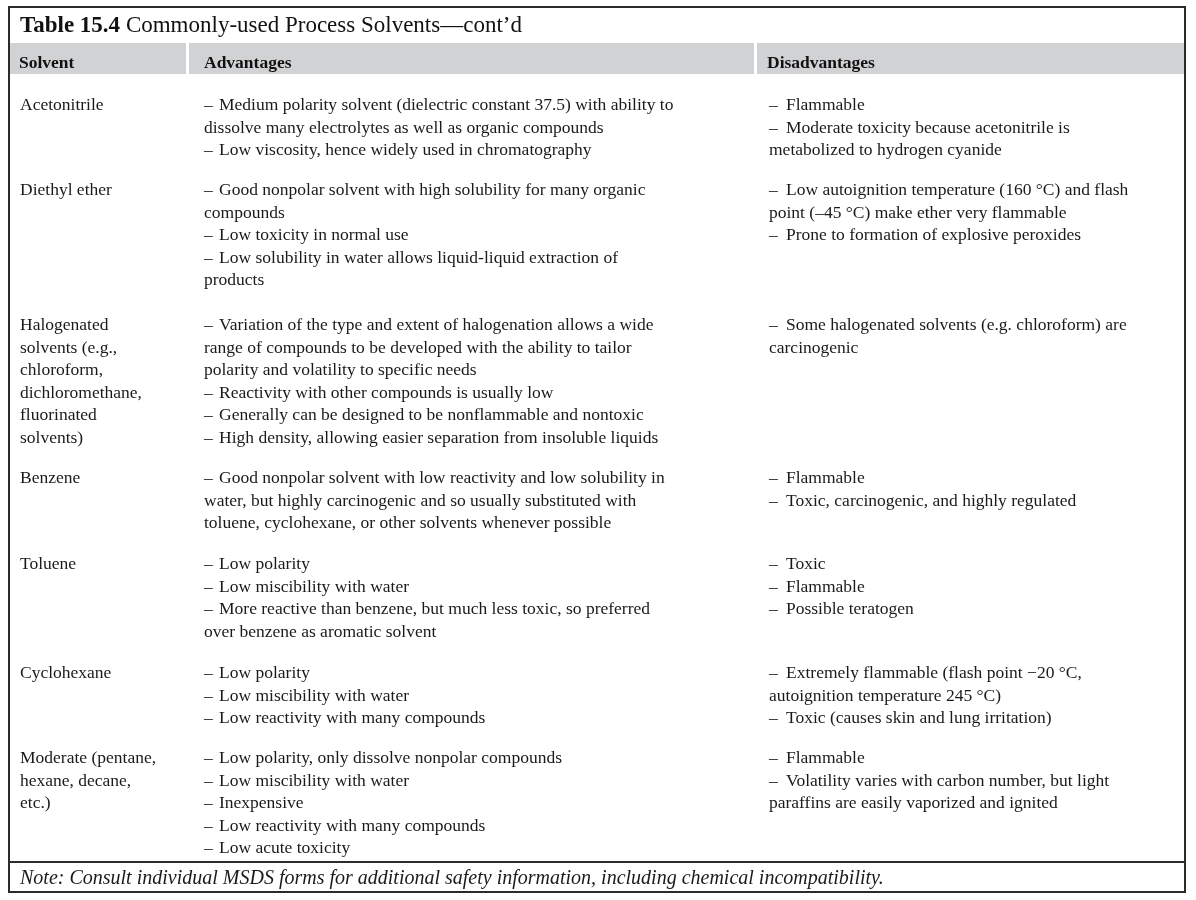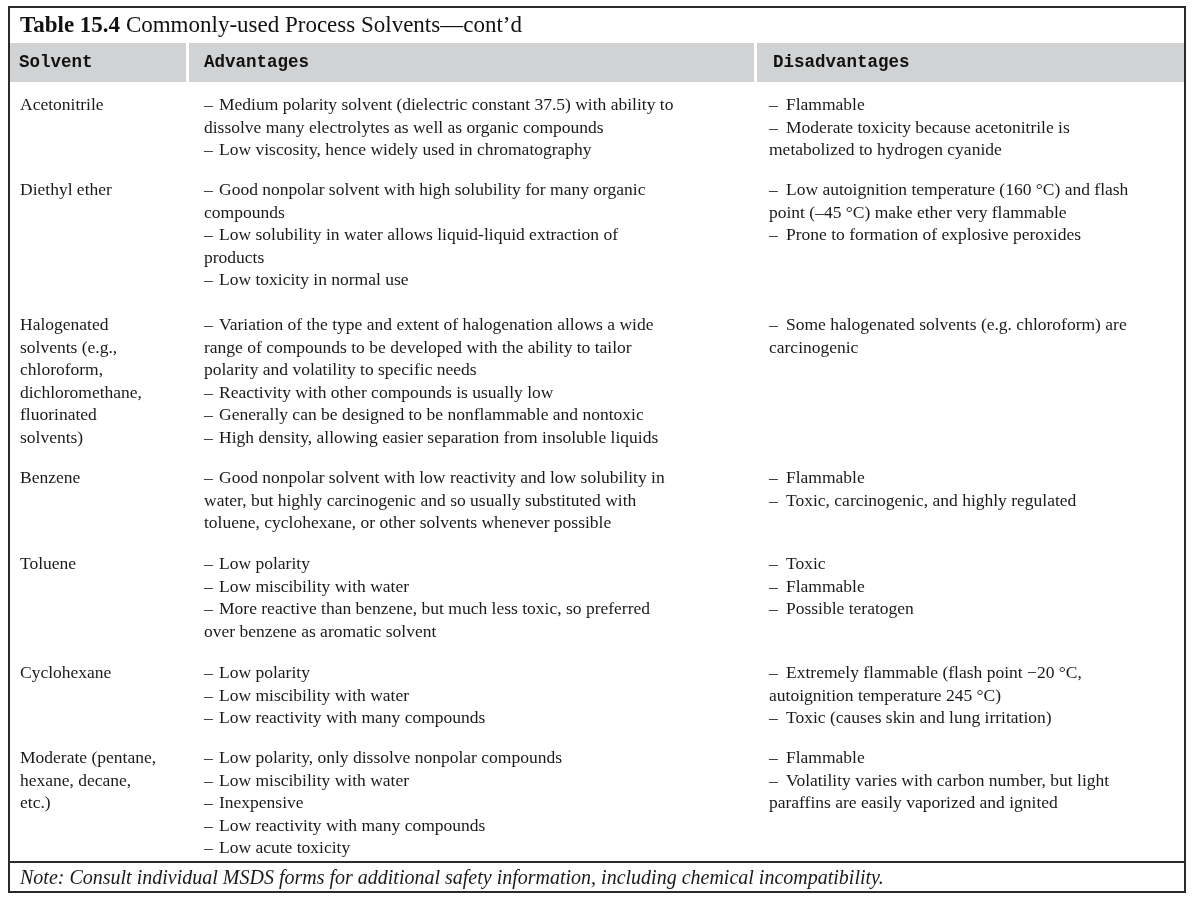--- a/index.html
+++ b/index.html
@@ -31,37 +31,36 @@
       font-size: 23px;
       color: #111;
       white-space: nowrap;
     }
     .caption .label { font-weight: bold; }
     .header-row {
       position: absolute;
       top: 35px;
       left: 0;
       right: 0;
-      height: 39px;
+      height: 31px;
       display: flex;
-      font-family: Liberation Mono, monospace;
     }
     .hcell {
       background: #d1d2d4;
       font-weight: bold;
       font-size: 17.5px;
       line-height: 39px;
       color: #111;
       padding-left: 9px;
       box-sizing: border-box;
       white-space: nowrap;
     }
     .hcell.c1 { width: 176px; margin-right: 3px; }
     .hcell.c2 { width: 565px; margin-right: 3px; padding-left: 15px; }
-    .hcell.c3 { flex: 1; padding-left: 16px; }
+    .hcell.c3 { flex: 1; padding-left: 10px; }
 
     .rows {
       position: absolute;
       top: 85px;
       left: 0;
       right: 0;
     }
     .row {
       position: absolute;
       left: 0;
@@ -148,25 +147,25 @@
       <div class="row" style="top: 85px;">
         <div class="cell solvent">
           <span class="line">Diethyl ether</span>
         </div>
         <div class="cell adv">
           <div class="item">
             <span class="line"><span class="dash">–</span><span>Good nonpolar solvent with high solubility for many organic</span></span>
             <span class="line"><span>compounds</span></span>
           </div>
           <div class="item">
+            <span class="line"><span class="dash">–</span><span>Low toxicity in normal use</span></span>
+          </div>
+          <div class="item">
             <span class="line"><span class="dash">–</span><span>Low solubility in water allows liquid-liquid extraction of</span></span>
             <span class="line"><span>products</span></span>
-          </div>
-          <div class="item">
-            <span class="line"><span class="dash">–</span><span>Low toxicity in normal use</span></span>
           </div>
         </div>
         <div class="cell dis">
           <div class="item">
             <span class="line"><span class="dash">–</span><span>Low autoignition temperature (160 °C) and flash</span></span>
             <span class="line"><span>point (–45 °C) make ether very flammable</span></span>
           </div>
           <div class="item">
             <span class="line"><span class="dash">–</span><span>Prone to formation of explosive peroxides</span></span>
           </div>

